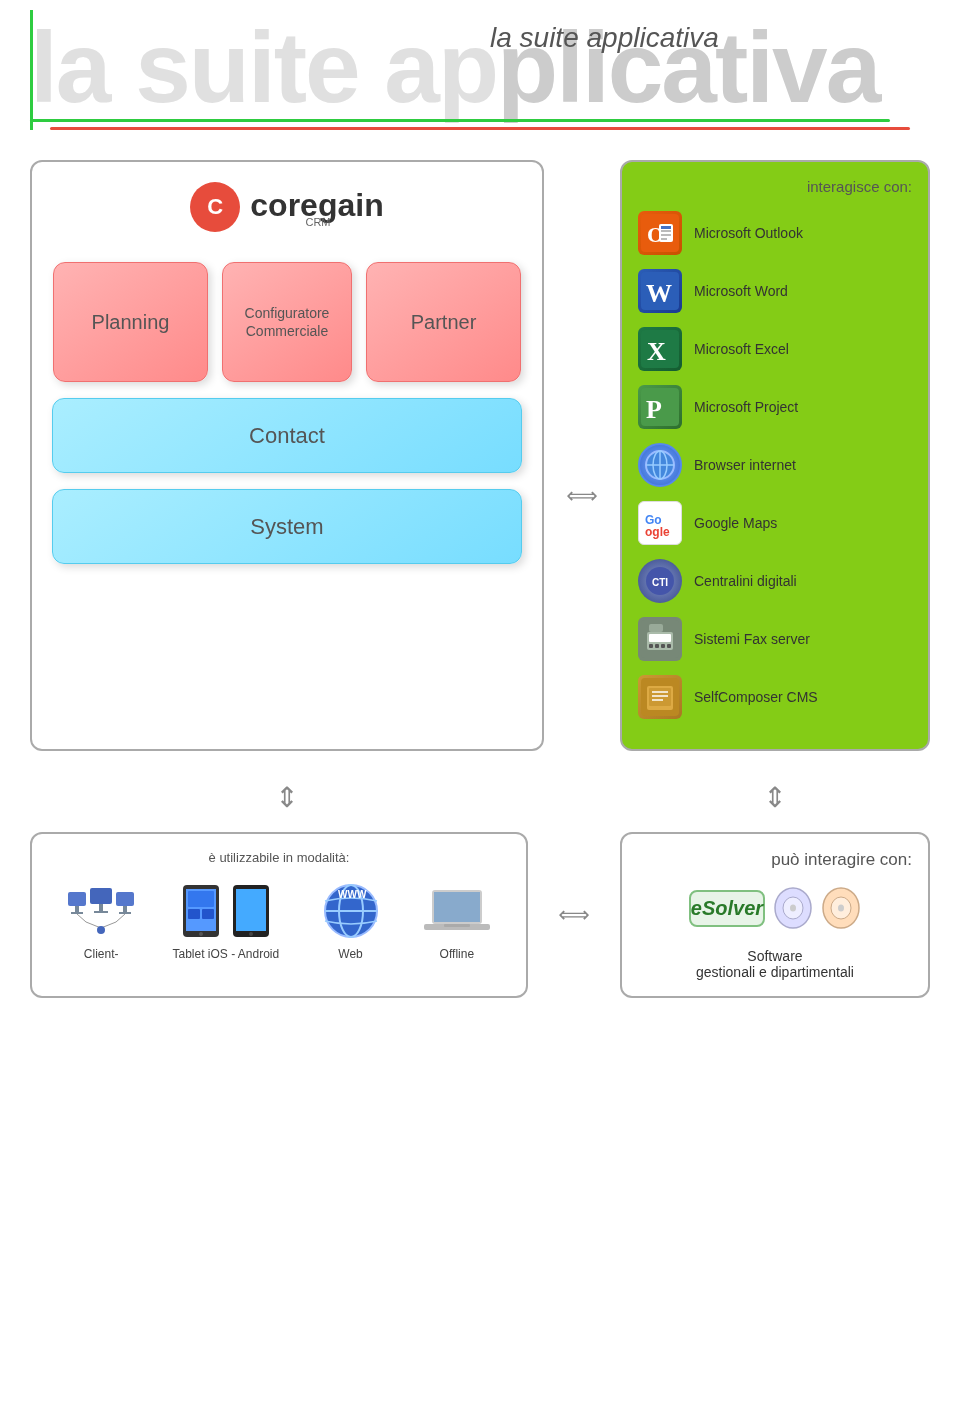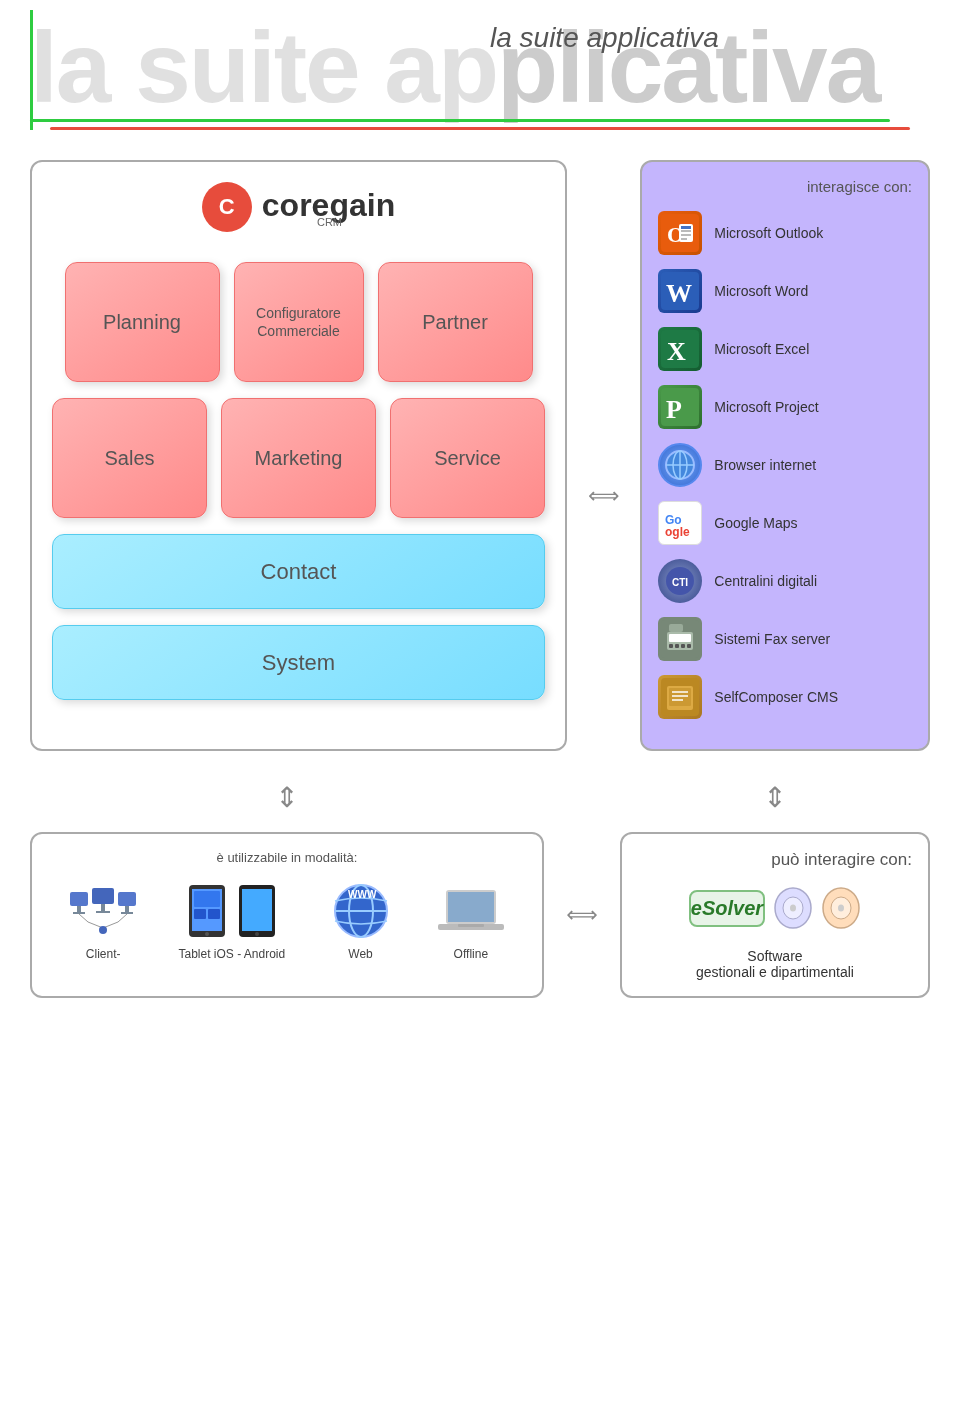--- a/index.html
+++ b/index.html
@@ -166,21 +166,21 @@
       background: linear-gradient(145deg, #aaeeff, #77ddff);
       border: 1px solid #55ccee;
     }
 
     
     .right-panel {
       width: 310px;
       border: 2px solid #aaa;
       border-radius: 12px;
       padding: 16px;
-      background: #c4b5fd;
+      background: #84cc16;
     }
     .right-panel-title {
       text-align: right;
       font-size: 15px;
       color: #555;
       margin-bottom: 16px;
     }
     .integration-item {
       display: flex;
       align-items: center;
@@ -212,21 +212,21 @@
       align-self: center;
     }
     .arrow-both {
       font-size: 22px;
       color: #888;
     }
 
     
     .bottom-row {
       display: flex;
-      gap: 20px;
+      gap: 28px;
       margin-top: 10px;
     }
     .arrow-updown {
       font-size: 28px;
       color: #888;
     }
 
     
     .bottom-left {
       flex: 1;
@@ -359,25 +359,20 @@
       </div>
 
       <div class="modules-grid">
 
         <div class="modules-row">
           <div class="module-box pink md">Planning</div>
           <div class="module-box pink sm" style="padding:8px; font-size:14px; line-height:1.3;">Configuratore<br>Commerciale</div>
           <div class="module-box pink md">Partner</div>
         </div>
 
-        <div class="modules-row">
-          <div class="module-box pink md">Sales</div>
-          <div class="module-box pink md">Marketing</div>
-          <div class="module-box pink md">Service</div>
-        </div>
 
         <div class="modules-row">
           <div class="module-box cyan lg">Contact</div>
         </div>
 
         <div class="modules-row">
           <div class="module-box cyan lg">System</div>
         </div>
       </div>
     </div>

